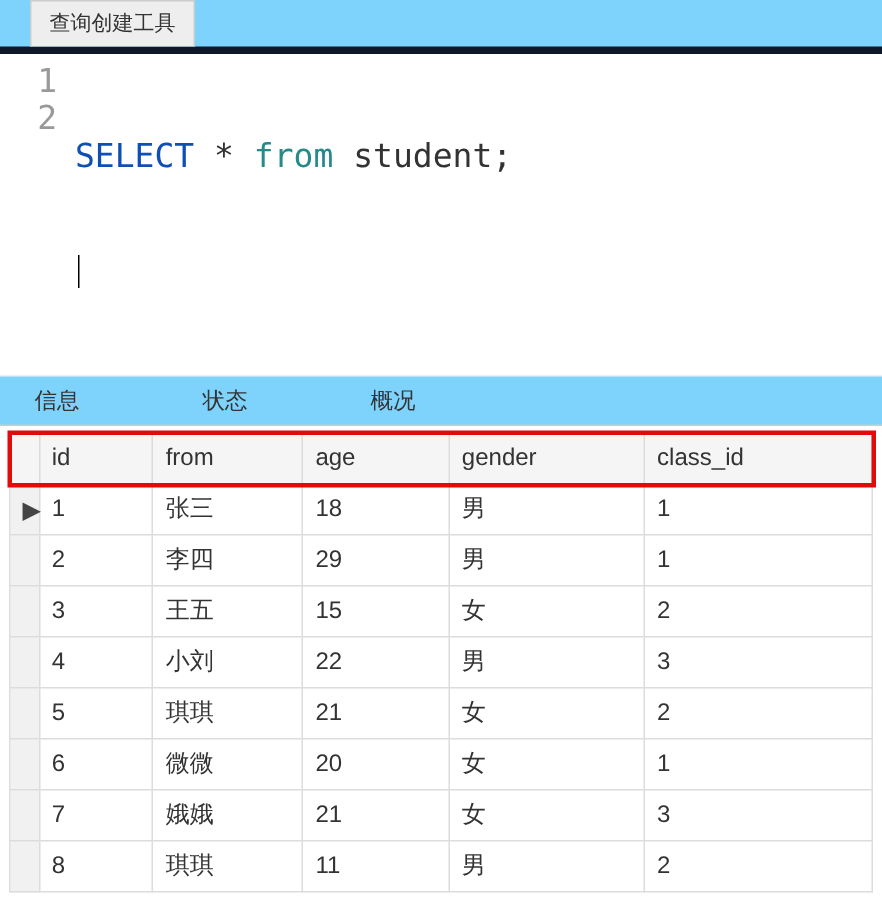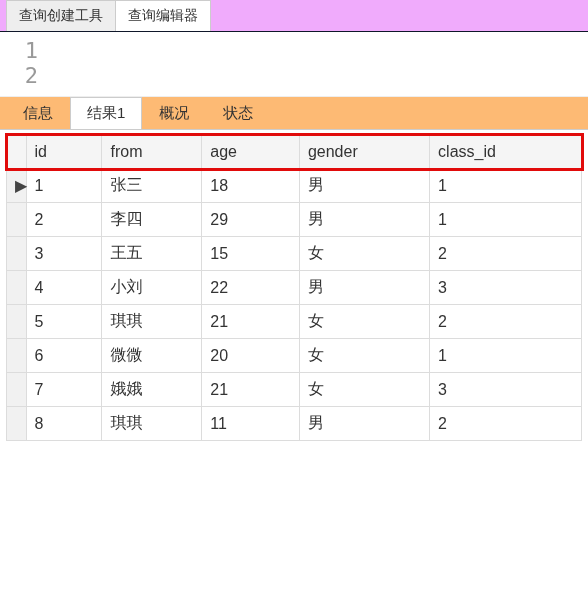--- a/index.html
+++ b/index.html
@@ -8,23 +8,23 @@
       font-size: 14px;
       background: #fff;
       width: 588px;
       height: 600px;
       overflow: hidden;
       color: #333;
     }
     
     .top-tabs {
       display: flex;
-      border-bottom: 1px solid #0f172a;
-      background: #f0abfc;
-      padding-left: 6px;
+      border-bottom: 5px solid #0f172a;
+      background: #7dd3fc;
+      padding-left: 20px;
     }
     .top-tab {
       padding: 6px 12px;
       border: 1px solid #ccc;
       border-bottom: none;
       background: #eee;
       margin-right: -1px;
       font-size: 14px;
       color: #333;
       cursor: pointer;
@@ -61,22 +61,23 @@
       width: 1px;
       height: 22px;
       background: #000;
       vertical-align: text-bottom;
       margin-left: 2px;
     }
     
     .result-tabs {
       display: flex;
       border-bottom: 1px solid #ccc;
-      background: #fdba74;
+      background: #7dd3fc;
       padding-left: 6px;
+      gap: 48px;
     }
     .result-tab {
       padding: 6px 16px;
       border: 1px solid transparent;
       border-bottom: none;
       font-size: 15px;
       color: #333;
       cursor: pointer;
     }
     .result-tab.active {
@@ -121,35 +122,37 @@
     col.cname { width: 92px; }
     col.cage { width: 90px; }
     col.cgender { width: 120px; }
     col.cclass { width: 140px; }
   </style>
 </head>
 <body>
 
 <div class="top-tabs">
   <div class="top-tab">查询创建工具</div>
-  <div class="top-tab active">查询编辑器</div>
 </div>
 
 <div class="code-area">
   <div class="gutter">
     <div>1</div>
     <div>2</div>
   </div>
+  <div class="code-lines">
+    <div><span class="kw-blue">SELECT</span><span> * </span><span class="kw-teal">from</span><span> student;</span></div>
+    <div><span class="cursor"></span></div>
+  </div>
 </div>
 
 <div class="result-tabs">
   <div class="result-tab">信息</div>
-  <div class="result-tab active">结果1</div>
+  <div class="result-tab">状态</div>
   <div class="result-tab">概况</div>
-  <div class="result-tab">状态</div>
 </div>
 
 <div class="grid-wrap">
   <table class="grid">
     <colgroup>
       <col class="cmarker">
         <col class="cid">
         <col class="cname">
         <col class="cage">
         <col class="cgender">

